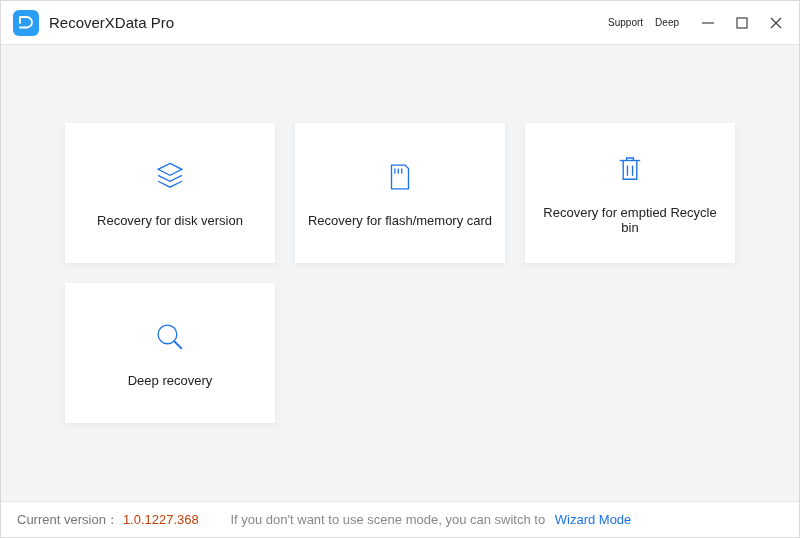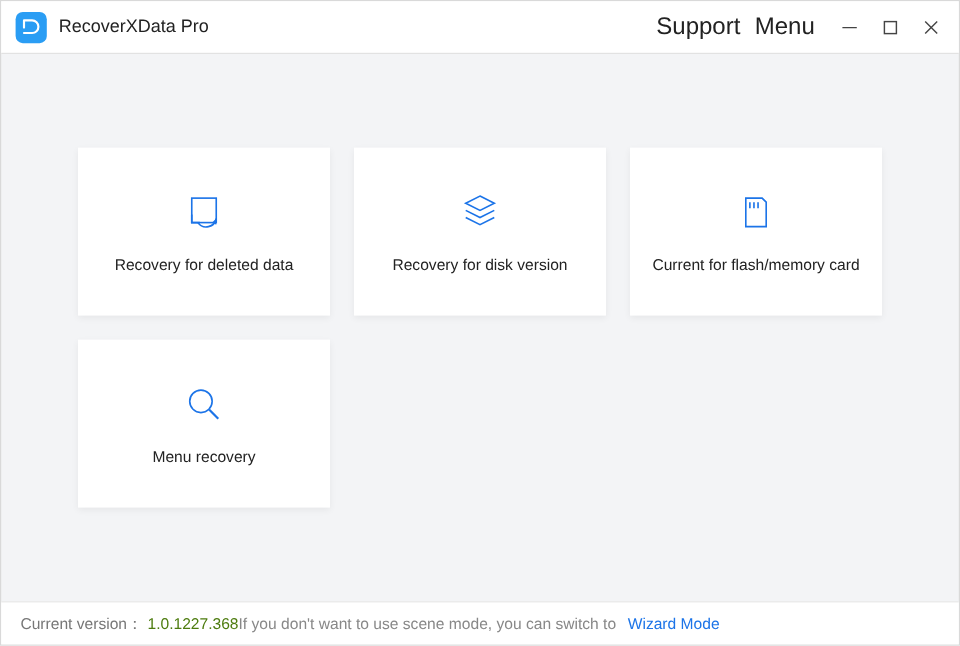--- a/index.html
+++ b/index.html
@@ -22,21 +22,21 @@
     width: 26px; height: 26px;
     border-radius: 6px;
     background: #2a9df4;
     display: flex; align-items: center; justify-content: center;
     margin-right: 10px;
   }
   .titlebar .logo svg { width: 18px; height: 18px; }
   .titlebar .title { font-size: 15px; color: #222; }
   .titlebar .spacer { flex: 1; }
   .titlebar .link {
-    font-size: 20px; color: #222; cursor: pointer;
+    font-size: 10px; color: #222; cursor: pointer;
     margin-right: 12px;
   }
   .titlebar .win-controls { display: flex; align-items: center; gap: 16px; margin-left: 8px; }
   .titlebar .win-btn { width: 18px; height: 18px; display: flex; align-items: center; justify-content: center; cursor: pointer; }
   .titlebar .win-btn svg { stroke: #444; }
 
   .content {
     flex: 1;
     display: flex; align-items: center; justify-content: center;
   }
@@ -61,39 +61,39 @@
 
   .footer {
     height: 36px;
     background: #ffffff;
     border-top: 1px solid #e6e6e6;
     display: flex; align-items: center;
     font-size: 13px; color: #777;
     padding: 2px 16px;
   }
   .footer .version-label { color: #777; }
-  .footer .version-value { color: #4d7c0f; margin-left: 4px; }
-  .footer .center { flex: 1; text-align: left; color: #888; }
+  .footer .version-value { color: #c2410c; margin-left: 4px; }
+  .footer .center { flex: 1; text-align: center; color: #888; }
   .footer .wizard-link { color: #1c74e8; cursor: pointer; margin-left: 6px; }
 </style>
 </head>
 <body>
 
 <div class="window">
 
   <div class="titlebar">
     <div class="logo">
       <svg viewBox="0 0 24 24">
         <path d="M4 4 h9 a7 7 0 0 1 0 14 h-9 M4 4 v8" fill="none" stroke="#fff" stroke-width="2.4" stroke-linecap="round" stroke-linejoin="round"></path>
       </svg>
     </div>
     <div class="title">RecoverXData Pro</div>
     <div class="spacer"></div>
     <div class="link">Support</div>
-    <div class="link">Menu</div>
+    <div class="link">Deep</div>
     <div class="win-controls">
       <div class="win-btn">
         <svg viewBox="0 0 14 14" width="14" height="14">
             <line x1="1" y1="7" x2="13" y2="7" stroke-width="1.2"></line>
           </svg>
       </div>
       <div class="win-btn">
         <svg viewBox="0 0 14 14" width="14" height="14">
             <rect x="2" y="2" width="10" height="10" fill="none" stroke-width="1.2"></rect>
           </svg>
@@ -103,31 +103,20 @@
             <line x1="2" y1="2" x2="12" y2="12" stroke-width="1.2"></line>
             <line x1="12" y1="2" x2="2" y2="12" stroke-width="1.2"></line>
           </svg>
       </div>
     </div>
   </div>
 
   <div class="content">
     <div class="grid">
 
-      <div class="card">
-        <div class="icon">
-          <svg viewBox="0 0 40 40">
-            <rect x="8" y="6" width="24" height="24"></rect>
-            <polyline points="8,22 8,30 16,30"></polyline>
-            <path d="M14 30 a10 10 0 0 0 18 -4"></path>
-            <polyline points="28,30 32,26 32,32" fill="#1c74e8" stroke="none"></polyline>
-          </svg>
-        </div>
-        <div class="label">Recovery for deleted data</div>
-      </div>
 
       <div class="card">
         <div class="icon">
           <svg viewBox="0 0 40 40">
             <polygon points="20,4 34,11 20,18 6,11"></polygon>
             <polyline points="6,18 20,25 34,18"></polyline>
             <polyline points="6,25 20,32 34,25"></polyline>
           </svg>
         </div>
         <div class="label">Recovery for disk version</div>
@@ -135,33 +124,45 @@
 
       <div class="card">
         <div class="icon">
           <svg viewBox="0 0 40 40">
             <path d="M10 6 h16 l4 4 v24 h-20 z"></path>
             <line x1="14" y1="10" x2="14" y2="16"></line>
             <line x1="18" y1="10" x2="18" y2="16"></line>
             <line x1="22" y1="10" x2="22" y2="16"></line>
           </svg>
         </div>
-        <div class="label">Current for flash/memory card</div>
+        <div class="label">Recovery for flash/memory card</div>
       </div>
 
+      <div class="card">
+        <div class="icon">
+          <svg viewBox="0 0 40 40">
+            <line x1="8" y1="10" x2="32" y2="10"></line>
+            <path d="M12 10 v22 h16 v-22"></path>
+            <path d="M16 10 v-3 h8 v3"></path>
+            <line x1="17" y1="16" x2="17" y2="28"></line>
+            <line x1="23" y1="16" x2="23" y2="28"></line>
+          </svg>
+        </div>
+        <div class="label">Recovery for emptied Recycle bin</div>
+      </div>
 
 
       <div class="card">
         <div class="icon">
           <svg viewBox="0 0 40 40">
             <circle cx="17" cy="17" r="11"></circle>
             <line x1="25" y1="25" x2="34" y2="34" stroke-width="2.2"></line>
           </svg>
         </div>
-        <div class="label">Menu recovery</div>
+        <div class="label">Deep recovery</div>
       </div>
 
     </div>
   </div>
 
   <div class="footer">
     <span class="version-label">Current version：</span>
     <span class="version-value">1.0.1227.368</span>
     <div class="center">
       <span>If you don't want to use scene mode, you can switch to</span>

